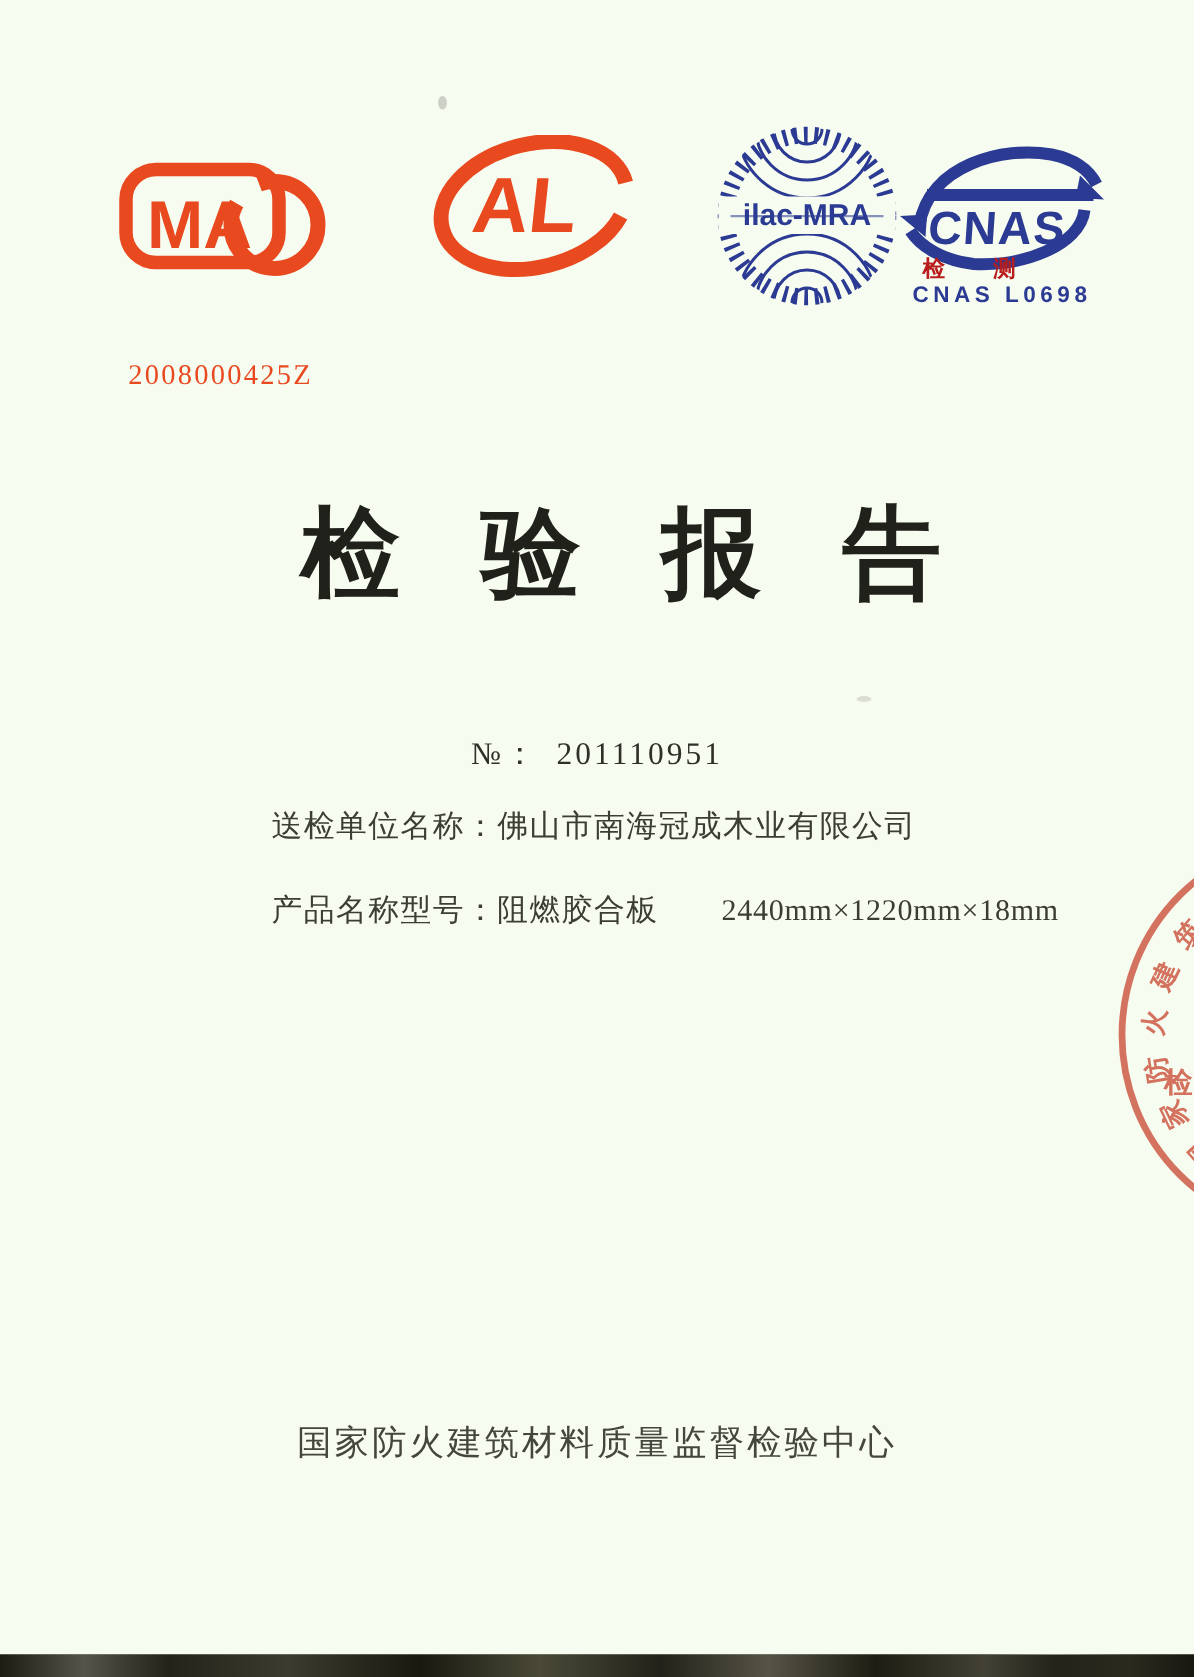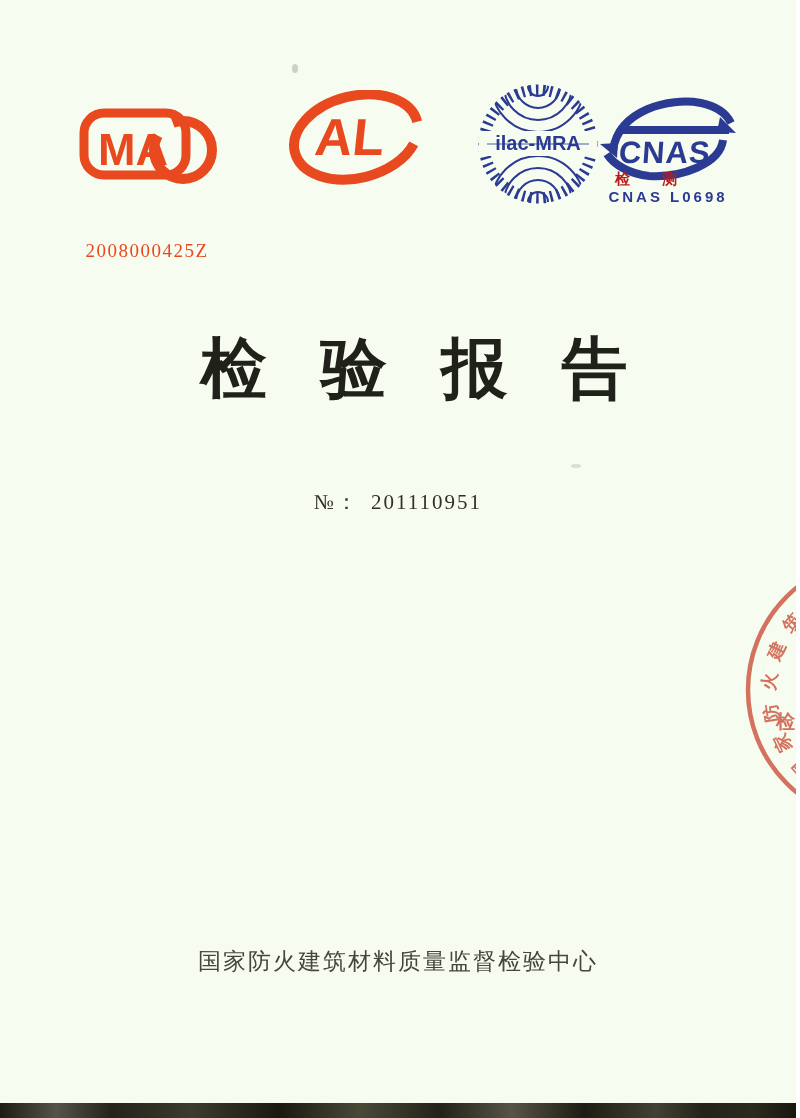--- a/index.html
+++ b/index.html
@@ -142,20 +142,26 @@
   </svg>
   <div class="cnas-tag-cn">检 测</div>
   <div class="cnas-tag-code">CNAS L0698</div>
 
   <div class="title">检 验 报 告</div>
 
   <div class="report-no">
     <span>№：</span><span class="num">201110951</span>
   </div>
 
+  <div class="field field-1">
+    <span>送检单位名称：</span><span>佛山市南海冠成木业有限公司</span>
+  </div>
+  <div class="field field-2">
+    <span>产品名称型号：</span><span>阻燃胶合板</span><span class="extra">2440mm×1220mm×18mm</span>
+  </div>
 
   <svg class="stamp-svg" width="320" height="320" viewBox="0 0 320 320">
     <defs>
       <path id="stampArc" d="M 115 242 A 104 104 0 1 1 182 266" fill="none"></path>
     </defs>
     <circle cx="182" cy="162" r="132" fill="none" stroke="#cf5f4a" stroke-width="4.5"></circle>
     <text font-size="18" font-weight="bold" fill="#cf5f4a" font-family="Liberation Sans, sans-serif" letter-spacing="12">
       <textPath href="#stampArc">国家防火建筑材料质量监督检验中心</textPath>
     </text>
     <text x="78" y="200" font-size="19" font-weight="bold" fill="#cf5f4a" font-family="Liberation Sans, sans-serif">检</text>

